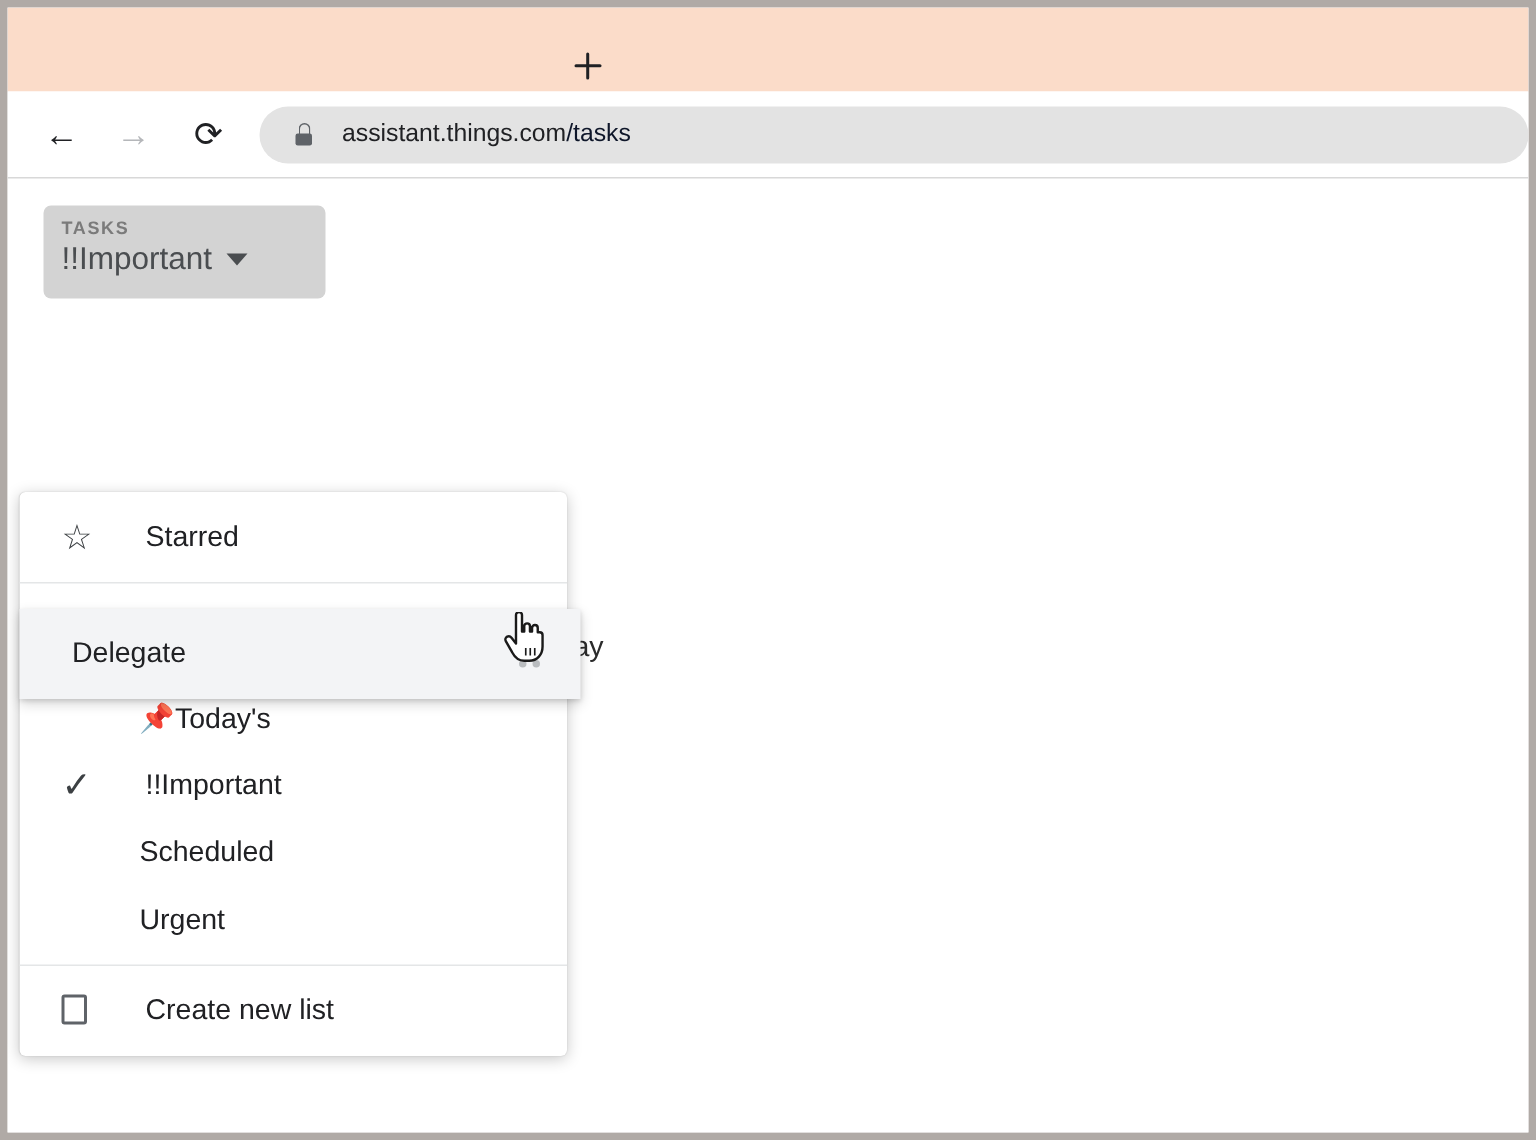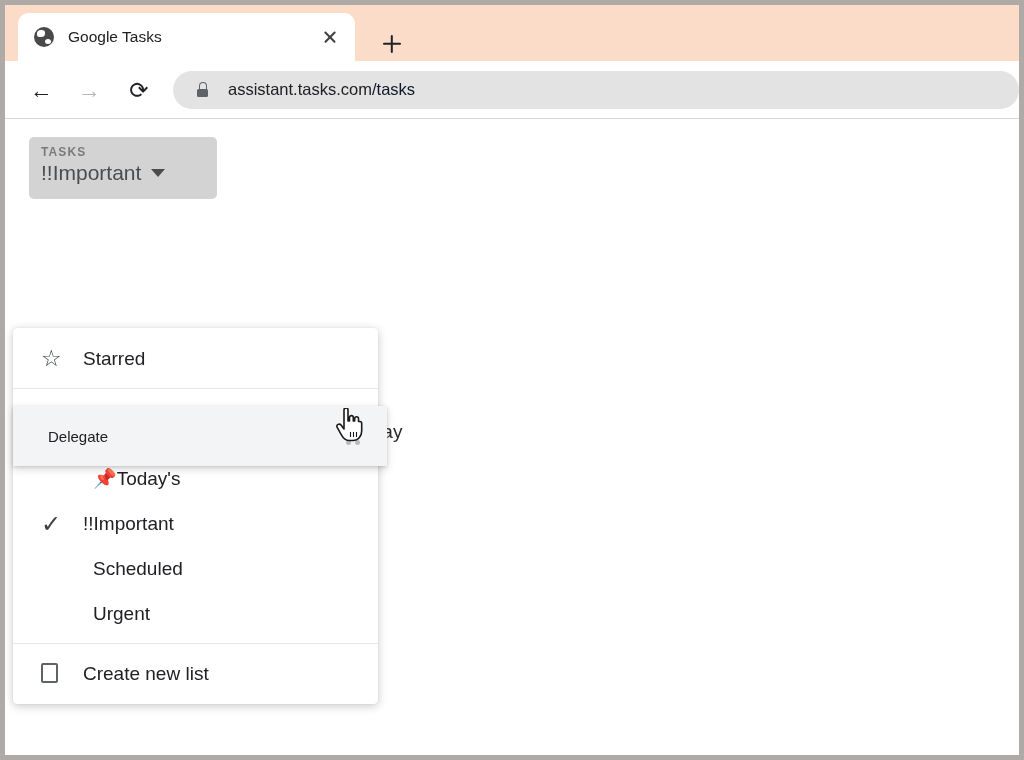--- a/index.html
+++ b/index.html
@@ -264,21 +264,21 @@
     background: transparent;
   }
   .menu-item-icon {
     width: 30px;
     flex: 0 0 30px;
     display: flex;
     align-items: center;
     justify-content: flex-start;
   }
   .menu-item-label {
-    margin-left: 12px;
+    margin-left: 26px;
     font-size: 19px;
     color: #202124;
     white-space: nowrap;
   }
   .menu-item.no-icon .menu-item-label { margin-left: 22px; }
 
   .menu-divider {
     height: 1px;
     background: #e4e6e7;
     margin: 7px 0;
@@ -318,21 +318,21 @@
     height: 60px;
     background: #f3f4f6;
     box-shadow: 0 3px 8px rgba(0,0,0,0.16), 0 1px 3px rgba(0,0,0,0.12);
     display: flex;
     align-items: center;
     padding: 0 24px 0 35px;
     cursor: grabbing;
     z-index: 5;
   }
   #delegate-label {
-    font-size: 15px;
+    font-size: 19px;
     color: #202124;
     flex: 1;
   }
   #drag-handle-icon {
     width: 17px;
     height: 24px;
     display: grid;
     grid-template-columns: 5px 5px;
     grid-template-rows: 5px 5px 5px;
     gap: 3px 4px;
@@ -358,41 +358,36 @@
   .emoji {
     font-family: "DejaVu Sans", sans-serif;
   }
 </style>
 </head>
 <body>
 
 <div id="window-frame">
 
   <div id="tab-strip">
-    <div id="browser-tab">
-      <div id="tab-favicon"></div>
-      <div id="tab-title">Google Tasks</div>
-      <div id="tab-close-button"></div>
-    </div>
     <div id="new-tab-button"></div>
   </div>
 
   <div id="toolbar">
     <div class="nav-button" id="nav-back-button">
       <span class="arrow-glyph">←</span>
     </div>
     <div class="nav-button" id="nav-forward-button">
       <span class="arrow-glyph">→</span>
     </div>
     <div class="nav-button" id="nav-reload-button">
       <span class="arrow-glyph">⟳</span>
     </div>
     <div id="omnibox">
       <div id="lock-icon"></div>
-      <div id="url-text"><span>assistant.tasks.com</span><span id="url-path">/tasks</span></div>
+      <div id="url-text"><span>assistant.things.com</span><span id="url-path">/tasks</span></div>
     </div>
   </div>
 
   <div id="page-content">
 
     <div class="bg-task-text" id="bg-task-gpay">Gpay</div>
 
     <div id="list-selector-button">
       <div id="list-selector-eyebrow">TASKS</div>
       <div id="list-selector-row">

